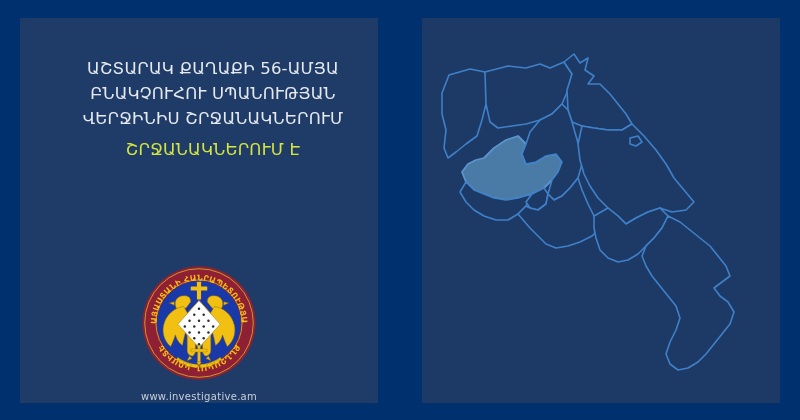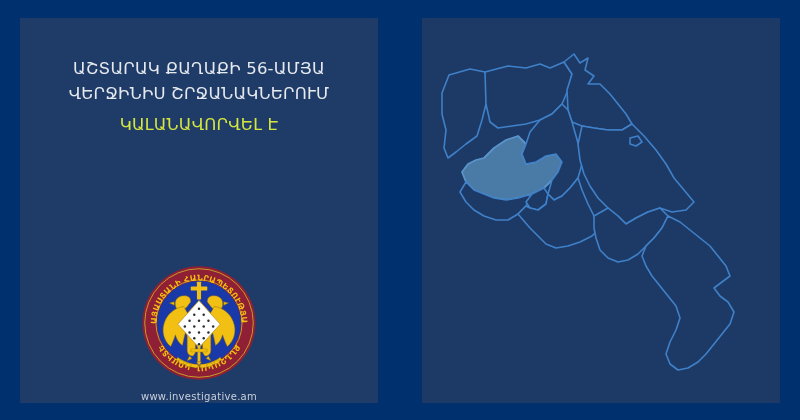--- a/index.html
+++ b/index.html
@@ -24,21 +24,21 @@
   
   .announcement-card {
     position: absolute;
     left: 20px;
     top: 18px;
     width: 358px;
     height: 385px;
     background: #1f3c68;
     display: flex;
     flex-direction: column;
-    align-items: center;
+    align-items: flex-end;
   }
 
   .headline {
     margin-top: 38px;
     width: 330px;
     text-align: center;
     line-height: 1.52;
   }
   .headline-line {
     display: block;
@@ -96,22 +96,23 @@
 </style>
 </head>
 <body>
 
 <div class="stage">
 
   <div class="announcement-card">
 
     <div class="headline">
       <span class="headline-line">ԱՇՏԱՐԱԿ ՔԱՂԱՔԻ 56-ԱՄՅԱ</span>
+      <span class="headline-line">ԲՆԱԿՉՈՒՀՈՒ ՍՊԱՆՈՒԹՅԱՆ</span>
       <span class="headline-line">ՎԵՐՋԻՆԻՍ ՇՐՋԱՆԱԿՆԵՐՈՒՄ</span>
-      <span class="headline-line accent">ԿԱԼԱՆԱՎՈՐՎԵԼ Է</span>
+      <span class="headline-line accent">ՇՐՋԱՆԱԿՆԵՐՈՒՄ Է</span>
     </div>
 
     <div class="emblem-wrap">
       <svg class="emblem-svg" viewBox="0 0 200 200">
         <defs>
           <path id="arcTop" d="M 28,100 A 72,72 0 0 1 172,100" fill="none"></path>
           <path id="arcBot" d="M 172,100 A 72,72 0 0 1 28,100" fill="none"></path>
         </defs>
 
         <circle cx="100" cy="100" r="96" fill="#8e1f35"></circle>

